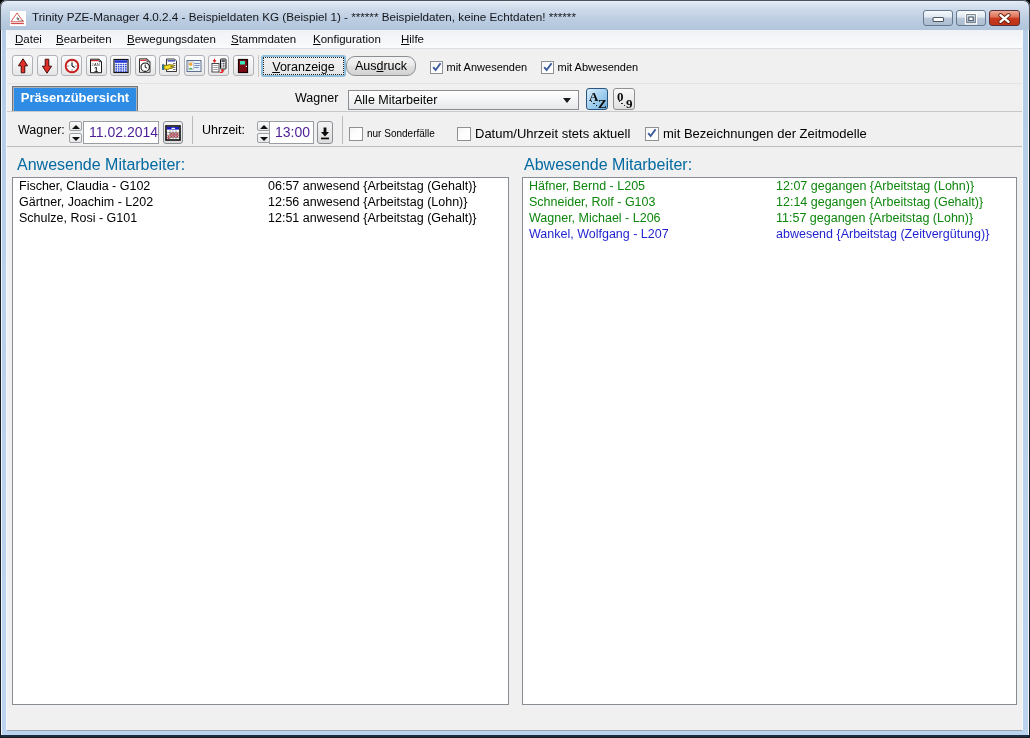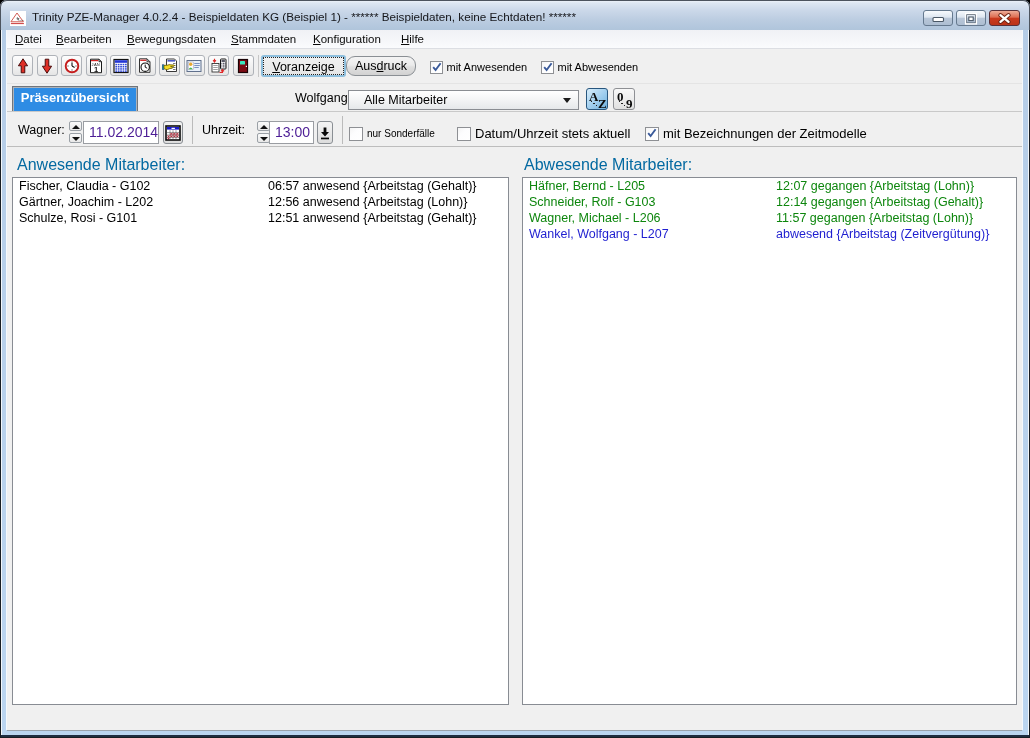--- a/index.html
+++ b/index.html
@@ -24,21 +24,21 @@
 .pbtn{position:absolute;top:6px;height:20px;border:1px solid #8a8f94;border-radius:9px;background:linear-gradient(180deg,#f4f4f4,#ebebeb 45%,#dfdfdf 55%,#d2d2d2);font-size:12.5px;text-align:center;color:#000;line-height:18px}
 #voranzeige{left:254px;top:5px;width:85px;height:22px;line-height:20px;border:2px solid #8ebfdd;border-radius:3px;background:linear-gradient(180deg,#f0f0f0,#ececec 60%,#e4e4e4);outline:1px dotted #222;outline-offset:-3px}
 #ausdruck{left:339px;width:70px}
 .cb{position:absolute;width:13px;height:13px;border:1px solid #8e9094;background:linear-gradient(135deg,#f4f4f4,#fdfdfe 40%,#fff)}
 .cb svg{position:absolute;left:-1px;top:-2px}
 .bigcb{width:14px;height:14px}
 .cblab{position:absolute;color:#000;white-space:pre}
 #presrow{position:absolute;left:0;top:54px;width:1015px;height:27px;background:#f0f0f0}
 #prestab{position:absolute;left:5px;top:2px;width:126px;height:34px;background:#2e8ce4;border:1px solid #70757c;box-shadow:inset 0 0 0 1px #adb3ba;color:#fff;font-weight:bold;font-size:13px;text-align:center;line-height:21px}
 #auslab{position:absolute;left:288px;top:0;height:27px;line-height:28px;font-size:12.5px}
-#combo{position:absolute;left:341px;top:6px;width:231px;height:20px;border:1px solid #8a8d92;background:linear-gradient(180deg,#fff,#f2f3f4 55%,#e6e8ea);font-size:12.5px;line-height:18px;padding-left:15px}
+#combo{position:absolute;left:341px;top:6px;width:231px;height:20px;border:1px solid #8a8d92;background:linear-gradient(180deg,#fff,#f2f3f4 55%,#e6e8ea);font-size:12.5px;line-height:18px;padding-left:5px}
 #combo .arr{position:absolute;right:7px;top:7px;width:0;height:0;border-left:4px solid transparent;border-right:4px solid transparent;border-top:5px solid #1a1a1a}
 .sortbtn{position:absolute;top:3.5px;width:22px;height:22px;border-radius:3px}
 #azbtn{left:579px;border:1px solid #28567e;background:linear-gradient(135deg,#d8edfa 0%,#9ecdee 55%,#70b0dc 100%)}
 #n9btn{left:606px;border:1px solid #8e9094;background:linear-gradient(180deg,#f8f8f8,#ececec 55%,#e0e0e0)}
 .sl{position:absolute;font-family:"Liberation Serif",serif;font-weight:bold;font-size:13px;color:#0a0a0a;line-height:1}
 #datumbar{position:absolute;left:0;top:81px;width:1015px;height:36px;background:#f0f0f0;border-top:1px solid #c9c9c9;border-bottom:1px solid #bdbdbd}
 .dlab{position:absolute;top:0;height:35px;line-height:36px;font-size:12.5px}
 .spin{position:absolute;width:13px;height:10px;border:1px solid #9aa0a6;border-radius:2px;background:linear-gradient(180deg,#fafafa,#e8e8e8)}
 .spin i{position:absolute;left:1.5px;width:0;height:0;border-left:4px solid transparent;border-right:4px solid transparent}
 .spin.up i{top:2.5px;border-bottom:4.5px solid #111}
@@ -212,21 +212,21 @@
    <div class="cblab" style="left:439.5px;top:6px;font-size:11px;line-height:23px">mit Anwesenden</div>
    <div class="cb" style="left:533.5px;top:11px">
           <svg width="14" height="15" viewBox="0 0 14 15">
             <path d="M3.2,7.2 L5.6,10 L10.6,3.2" fill="none" stroke="#3a5a9a" stroke-width="1.9"></path>
           </svg>
         </div>
    <div class="cblab" style="left:550.5px;top:6px;font-size:11px;line-height:23px">mit Abwesenden</div>
   </div>
   <div id="presrow">
    <div id="prestab">Präsenzübersicht</div>
-   <div id="auslab">Wolfgang</div>
+   <div id="auslab">Wagner</div>
    <div id="combo">Alle Mitarbeiter<span class="arr"></span></div>
    <div class="sortbtn" id="azbtn">
           <span class="sl" style="left:2px;top:1px">A</span>
           <span class="sl" style="left:11px;top:8.5px">Z</span>
           <span style="position:absolute;left:3.5px;top:12px;width:1.6px;height:1.6px;background:#222"></span>
           <span style="position:absolute;left:6px;top:14px;width:1.6px;height:1.6px;background:#222"></span>
           <span style="position:absolute;left:8.5px;top:16px;width:1.6px;height:1.6px;background:#222"></span>
         </div>
    <div class="sortbtn" id="n9btn">
           <span class="sl" style="left:3px;top:1px">0</span>

